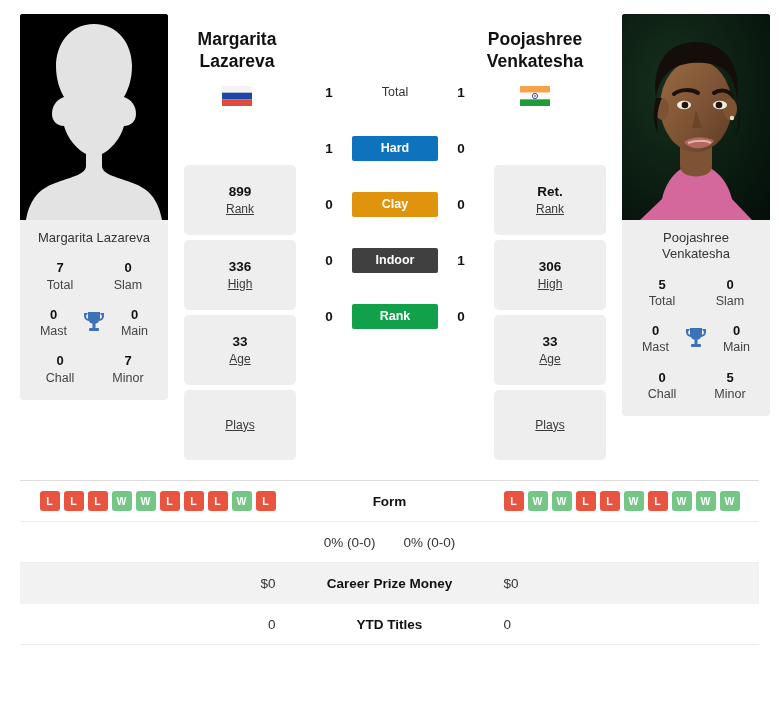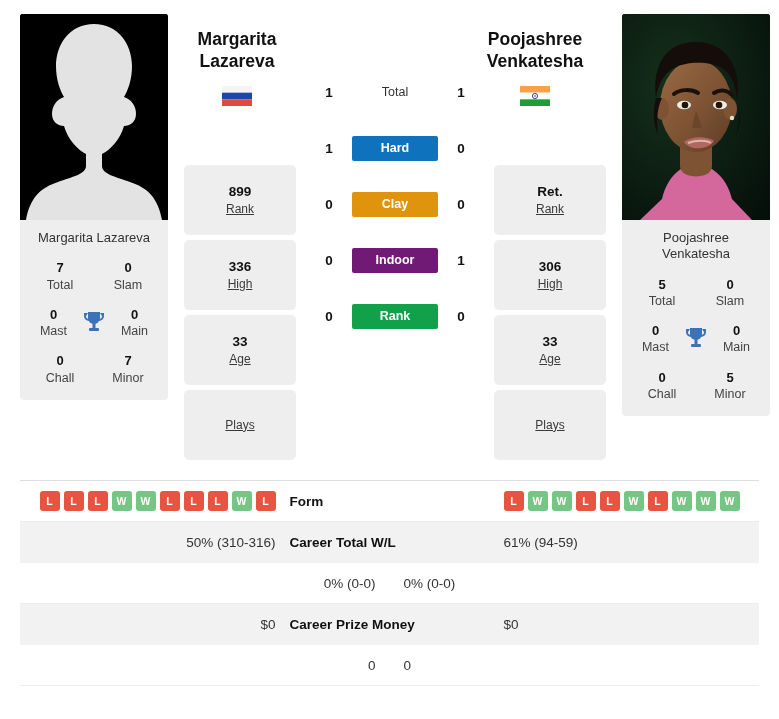--- a/index.html
+++ b/index.html
@@ -96,21 +96,21 @@
   }
   .hdr-flag { position: absolute; width: 150px; display: flex; justify-content: center; }
   .flag { width: 30px; height: 20px; display: block; }
 
   
   .table { width: 739px; margin: 0 20px; border-top: 1px solid #dedede; }
   .trow { display: flex; align-items: center; height: 41px; }
   .trow.odd { background: #f2f2f2; }
   .trow.even { background: #ffffff; border-bottom: 1px solid #ededed; }
   .tleft  { flex: 1 1 0; display: flex; justify-content: flex-end; padding-right: 14px; }
-  .tmid   { flex: 0 0 200px; text-align: left; font-size: 13.5px; font-weight: bold; color: #111; }
+  .tmid   { flex: 0 0 200px; text-align: center; font-size: 13.5px; font-weight: bold; color: #111; }
   .tright { flex: 1 1 0; display: flex; justify-content: flex-start; padding-left: 14px; }
   .tval { font-size: 13.5px; color: #333; }
   .form-strip { display: flex; gap: 4px; }
   .badge {
     width: 20px; height: 20px; border-radius: 3px;
     color: #ffffff; font-size: 10.5px; font-weight: bold;
     display: flex; align-items: center; justify-content: center;
   }
 </style>
 </head>
@@ -227,21 +227,21 @@
         <div class="pill" style="background:#0f72bd">Hard</div>
         <div class="sc">0</div>
       </div>
       <div class="srow">
         <div class="sc">0</div>
         <div class="pill" style="background:#e0940d">Clay</div>
         <div class="sc">0</div>
       </div>
       <div class="srow">
         <div class="sc">0</div>
-        <div class="pill" style="background:#701a75">Indoor</div>
+        <div class="pill" style="background:#404040">Indoor</div>
         <div class="sc">1</div>
       </div>
       <div class="srow">
         <div class="sc">0</div>
         <div class="pill" style="background:#11a14a">Rank</div>
         <div class="sc">0</div>
       </div>
     </div>
 
     <div class="stackcol stack-right">
@@ -375,29 +375,20 @@
           <div class="badge" style="background: rgb(232, 84, 63);">L</div>
           <div class="badge" style="background: rgb(116, 198, 132);">W</div>
           <div class="badge" style="background: rgb(232, 84, 63);">L</div>
           <div class="badge" style="background: rgb(116, 198, 132);">W</div>
           <div class="badge" style="background: rgb(116, 198, 132);">W</div>
           <div class="badge" style="background: rgb(116, 198, 132);">W</div>
         </div>
     </div>
   </div>
 
-  <div class="trow odd">
-    <div class="tleft">
-        <span class="tval">50% (310-316)</span>
-      </div>
-    <div class="tmid">Career Total W/L</div>
-    <div class="tright">
-        <span class="tval">61% (94-59)</span>
-      </div>
-  </div>
 
   <div class="trow even">
     <div class="tleft">
         <span class="tval">0% (0-0)</span>
       </div>
     <div class="tright">
         <span class="tval">0% (0-0)</span>
       </div>
   </div>
 
@@ -408,18 +399,19 @@
     <div class="tmid">Career Prize Money</div>
     <div class="tright">
         <span class="tval">$0</span>
       </div>
   </div>
 
   <div class="trow even">
     <div class="tleft">
         <span class="tval">0</span>
       </div>
+    <div class="tmid">YTD Titles</div>
     <div class="tright">
         <span class="tval">0</span>
       </div>
   </div>
 
 </div>
 
 </body></html>

